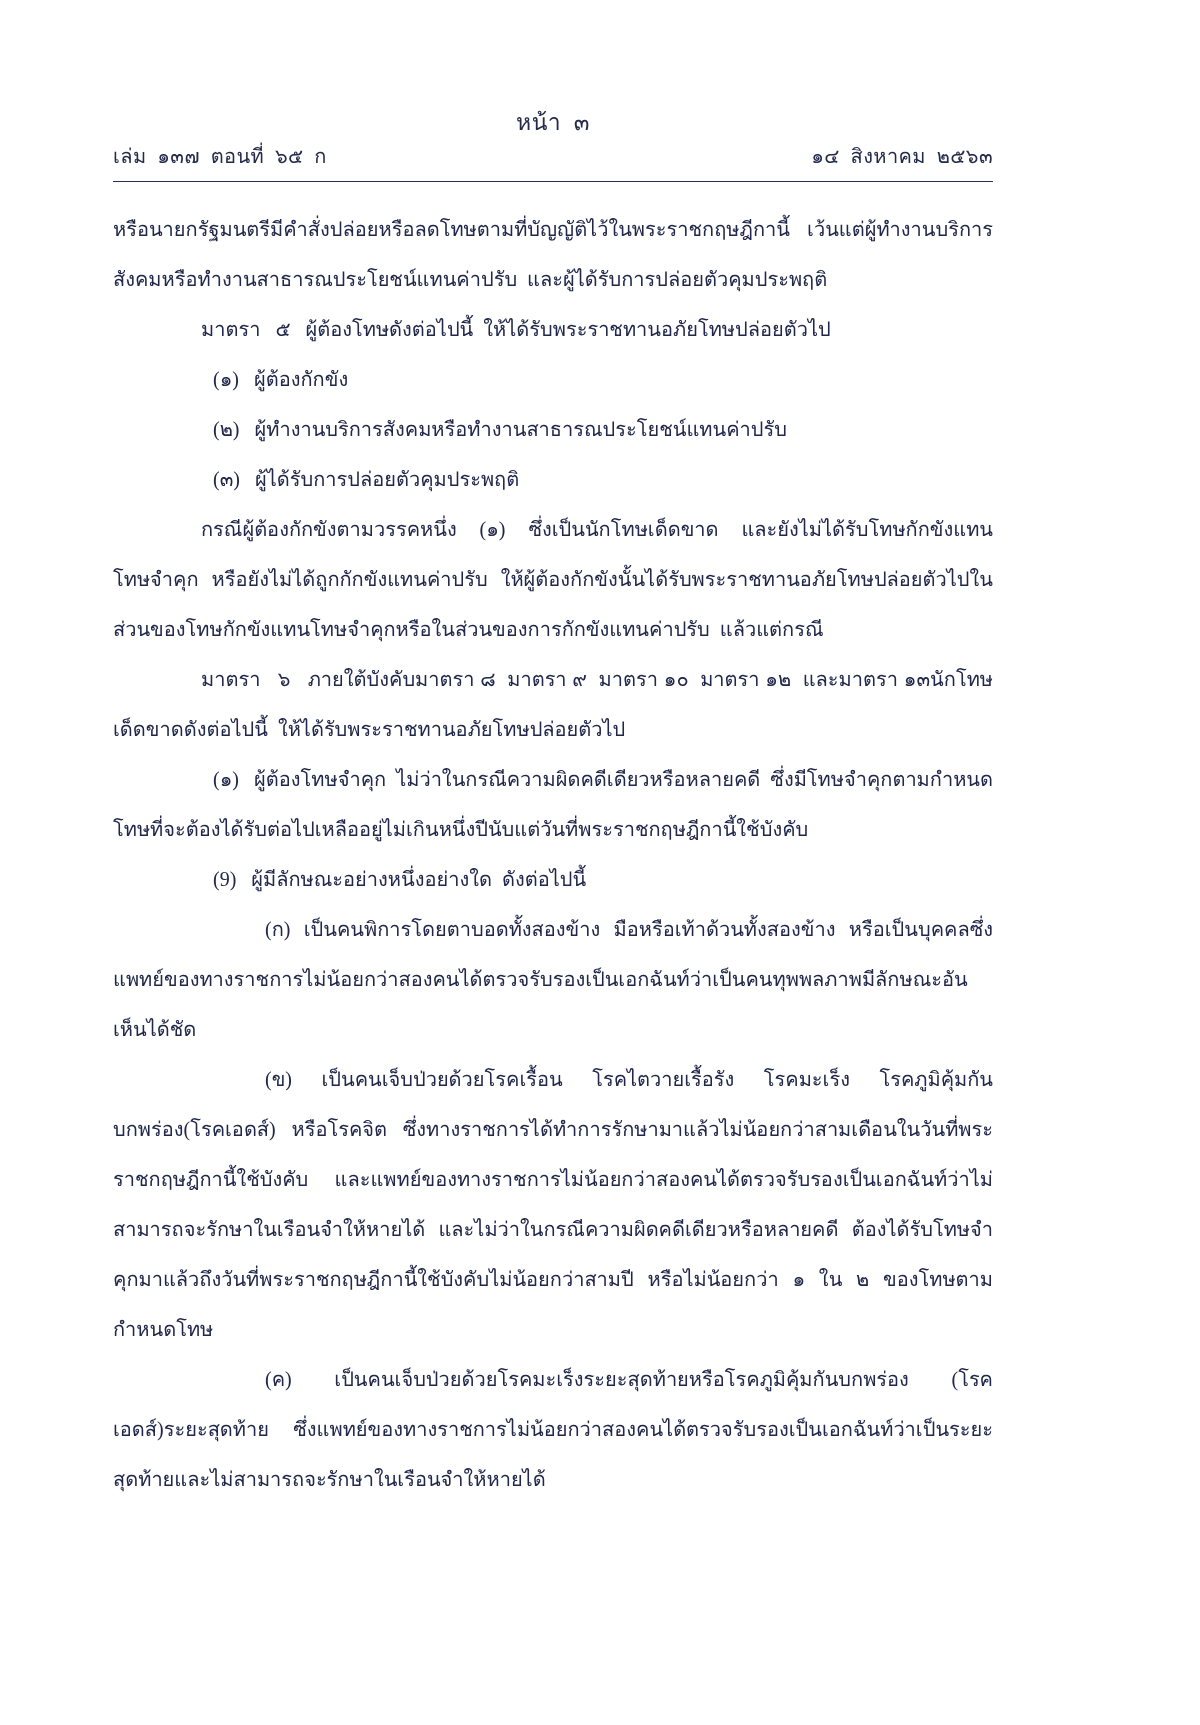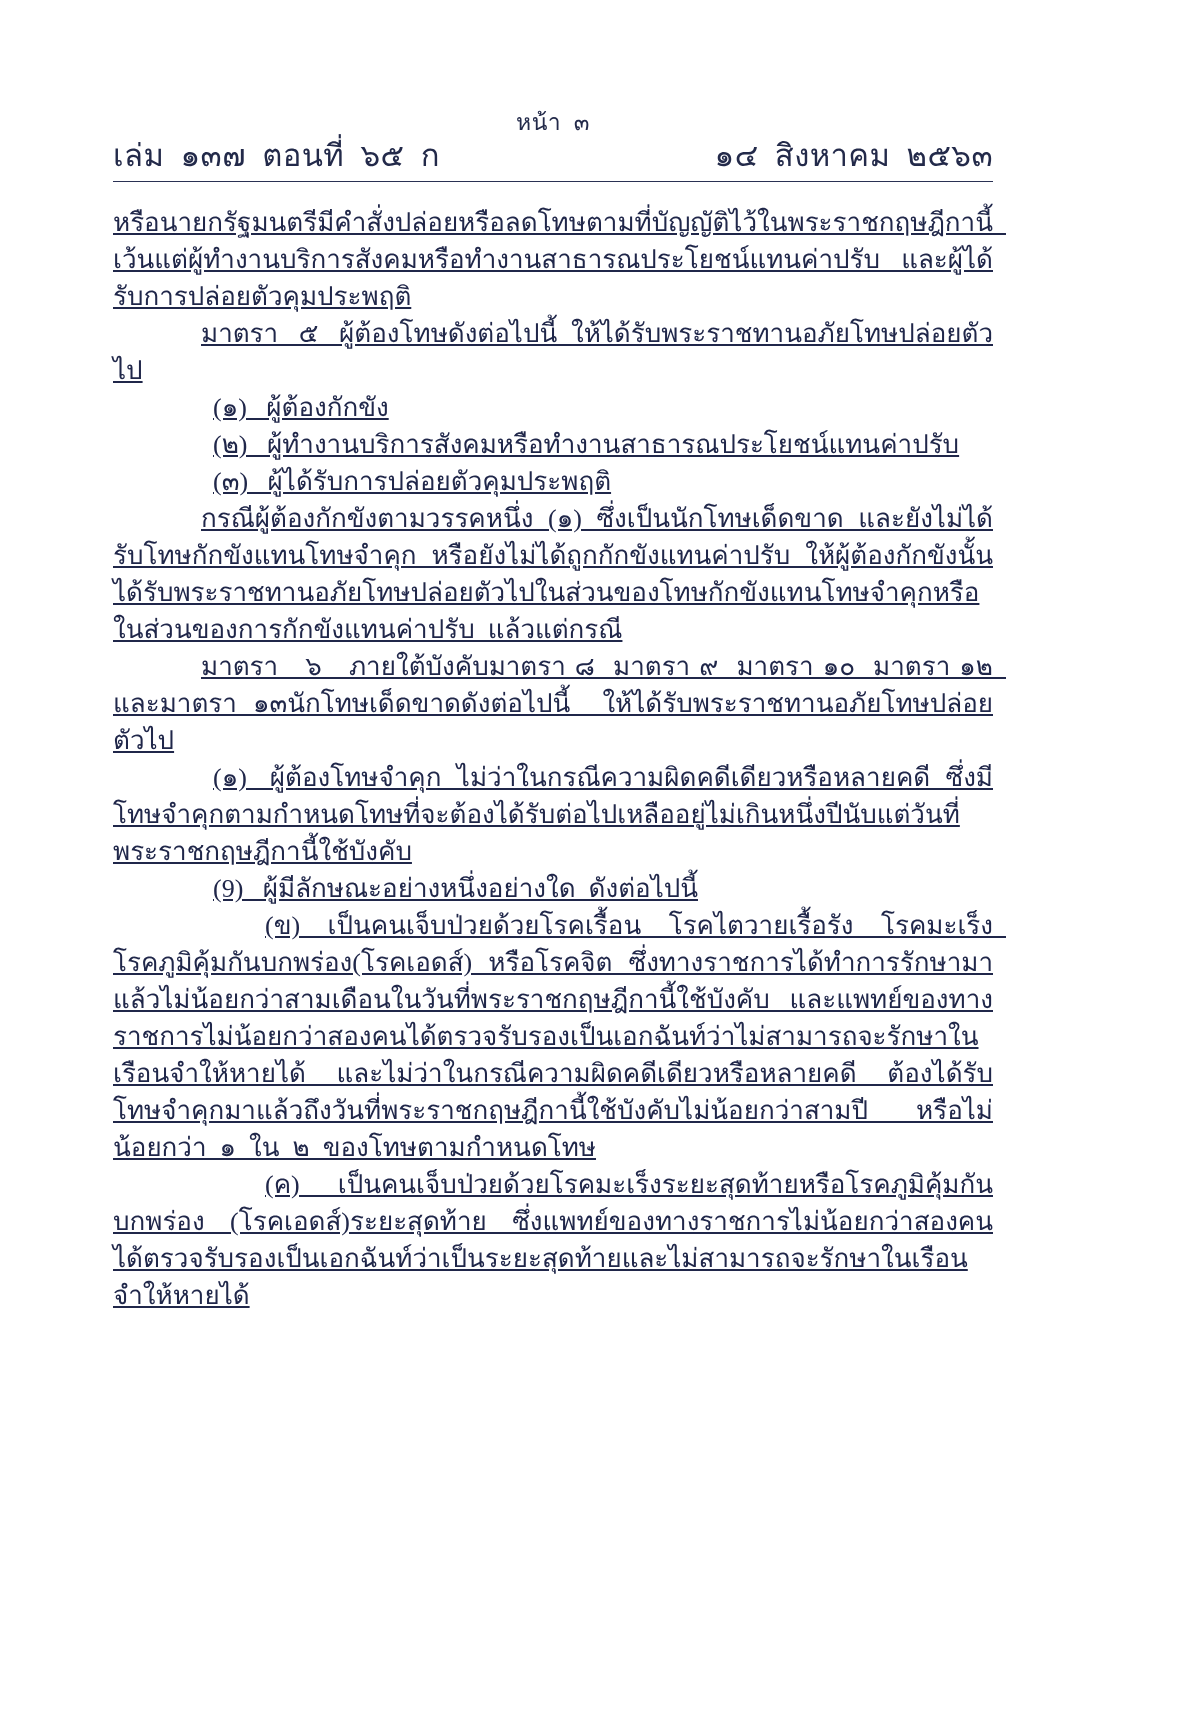--- a/index.html
+++ b/index.html
@@ -42,46 +42,45 @@
     text-align: center;
     font-size: 23px;
     line-height: 30px;
     letter-spacing: 0.5px;
     white-space: pre;
   }
   .rh-row {
     display: flex;
     align-items: baseline;
     justify-content: space-between;
-    font-size: 31px;
+    font-size: 20px;
     line-height: 32px;
     margin-top: 2px;
     white-space: pre;
   }
   .rh-left   { flex: 0 0 auto; text-align: left;  letter-spacing: 0.4px; }
   .rh-center { flex: 1 1 auto; text-align: center; letter-spacing: 0.4px; }
   .rh-right  { flex: 0 0 auto; text-align: right; letter-spacing: 0.4px; }
 
   .rule {
     margin-top: 9px;
     border: 0;
     border-top: 1.6px solid #2a3154;
     width: 100%;
     height: 0;
   }
 
   
   .body {
     margin-top: 22px;
-    font-size: 26px;
-    line-height: 37px;
+    font-size: 20px;
+    line-height: 50px;
     text-align: justify;
     text-justify: inter-word;
     color: #20274a;
-    text-decoration: underline;
   }
 
   .para {
     margin: 0;
     text-align: justify;
     white-space: pre-wrap;
   }
   .para + .para { margin-top: 0; }
 
   
@@ -109,18 +108,19 @@
     <div class="body" id="body-text">
         <p class="para ind-0">หรือนายกรัฐมนตรีมีคำสั่งปล่อยหรือลดโทษตามที่บัญญัติไว้ในพระราชกฤษฎีกานี้  เว้นแต่ผู้ทำงานบริการสังคมหรือทำงานสาธารณประโยชน์แทนค่าปรับ  และผู้ได้รับการปล่อยตัวคุมประพฤติ</p>
         <p class="para ind-1">มาตรา   ๕   ผู้ต้องโทษดังต่อไปนี้  ให้ได้รับพระราชทานอภัยโทษปล่อยตัวไป</p>
         <p class="para ind-2">(๑)   ผู้ต้องกักขัง</p>
         <p class="para ind-2">(๒)   ผู้ทำงานบริการสังคมหรือทำงานสาธารณประโยชน์แทนค่าปรับ</p>
         <p class="para ind-2">(๓)   ผู้ได้รับการปล่อยตัวคุมประพฤติ</p>
         <p class="para ind-1">กรณีผู้ต้องกักขังตามวรรคหนึ่ง  (๑)  ซึ่งเป็นนักโทษเด็ดขาด  และยังไม่ได้รับโทษกักขังแทนโทษจำคุก  หรือยังไม่ได้ถูกกักขังแทนค่าปรับ  ให้ผู้ต้องกักขังนั้นได้รับพระราชทานอภัยโทษปล่อยตัวไปในส่วนของโทษกักขังแทนโทษจำคุกหรือในส่วนของการกักขังแทนค่าปรับ  แล้วแต่กรณี</p>
         <p class="para ind-1">มาตรา   ๖   ภายใต้บังคับมาตรา ๘  มาตรา ๙  มาตรา ๑๐  มาตรา ๑๒  และมาตรา ๑๓นักโทษเด็ดขาดดังต่อไปนี้  ให้ได้รับพระราชทานอภัยโทษปล่อยตัวไป</p>
         <p class="para ind-2">(๑)   ผู้ต้องโทษจำคุก  ไม่ว่าในกรณีความผิดคดีเดียวหรือหลายคดี  ซึ่งมีโทษจำคุกตามกำหนดโทษที่จะต้องได้รับต่อไปเหลืออยู่ไม่เกินหนึ่งปีนับแต่วันที่พระราชกฤษฎีกานี้ใช้บังคับ</p>
         <p class="para ind-2">(9)   ผู้มีลักษณะอย่างหนึ่งอย่างใด  ดังต่อไปนี้</p>
+        <p class="para ind-3">(ก)  เป็นคนพิการโดยตาบอดทั้งสองข้าง  มือหรือเท้าด้วนทั้งสองข้าง  หรือเป็นบุคคลซึ่งแพทย์ของทางราชการไม่น้อยกว่าสองคนได้ตรวจรับรองเป็นเอกฉันท์ว่าเป็นคนทุพพลภาพมีลักษณะอันเห็นได้ชัด</p>
         <p class="para ind-3">(ข)  เป็นคนเจ็บป่วยด้วยโรคเรื้อน  โรคไตวายเรื้อรัง  โรคมะเร็ง  โรคภูมิคุ้มกันบกพร่อง(โรคเอดส์)  หรือโรคจิต  ซึ่งทางราชการได้ทำการรักษามาแล้วไม่น้อยกว่าสามเดือนในวันที่พระราชกฤษฎีกานี้ใช้บังคับ  และแพทย์ของทางราชการไม่น้อยกว่าสองคนได้ตรวจรับรองเป็นเอกฉันท์ว่าไม่สามารถจะรักษาในเรือนจำให้หายได้  และไม่ว่าในกรณีความผิดคดีเดียวหรือหลายคดี  ต้องได้รับโทษจำคุกมาแล้วถึงวันที่พระราชกฤษฎีกานี้ใช้บังคับไม่น้อยกว่าสามปี  หรือไม่น้อยกว่า  ๑  ใน  ๒  ของโทษตามกำหนดโทษ</p>
         <p class="para ind-3">(ค)  เป็นคนเจ็บป่วยด้วยโรคมะเร็งระยะสุดท้ายหรือโรคภูมิคุ้มกันบกพร่อง  (โรคเอดส์)ระยะสุดท้าย  ซึ่งแพทย์ของทางราชการไม่น้อยกว่าสองคนได้ตรวจรับรองเป็นเอกฉันท์ว่าเป็นระยะสุดท้ายและไม่สามารถจะรักษาในเรือนจำให้หายได้</p>
       </div>
 
   </div>
 </div>
 
 </body></html>

